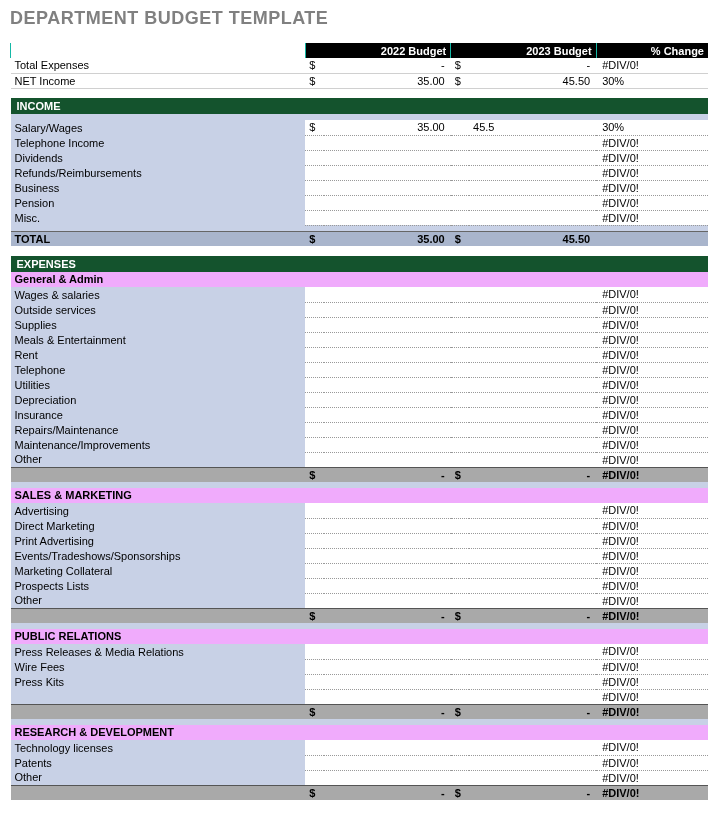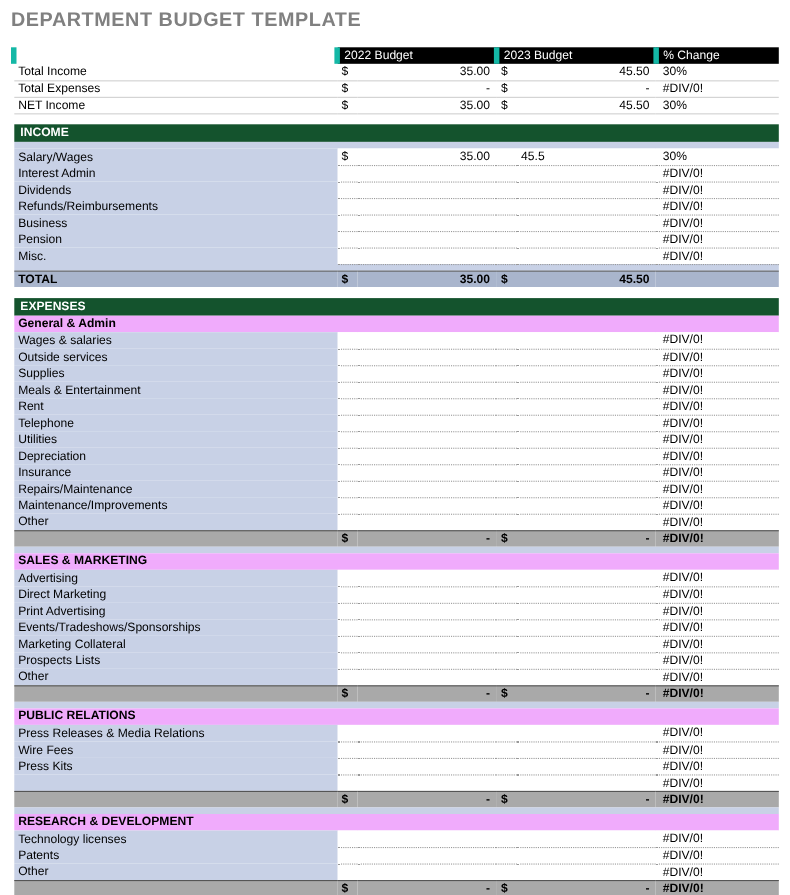--- a/index.html
+++ b/index.html
@@ -19,23 +19,23 @@
     margin-bottom: 14px;
   }
   table { border-collapse: collapse; width: 100%; table-layout: fixed; }
   td, th { padding: 1px 4px; vertical-align: middle; height: 15px; }
   .col-label { width: 290px; }
   .col-sym   { width: 18px; }
   .col-num   { width: 125px; text-align: right; }
   .col-chg   { width: 110px; text-align: left; }
 
   .hdr-row th {
-    background: #000; color: #fff; font-weight: normal;
-    border-left: 5px solid #14b8a6;
-    text-align: left;
+    background: #000; color: #fff; font-weight: bold;
+    border-left: 1px solid #14b8a6;
+    text-align: right;
   }
   .hdr-row th:first-child { background: #fff; color:#000; }
 
   .summary td { border-bottom: 1px solid #d0d0d0; }
   .summary .label { padding-left: 4px; }
 
   .section-bar td {
     background: #14532d; color: #fff; font-weight: bold;
     font-size: 11px; padding: 2px 6px;
   }
@@ -96,28 +96,20 @@
         <tr class="hdr-row">
       <th></th>
       <th colspan="2">2022 Budget</th>
       <th colspan="2">2023 Budget</th>
       <th>% Change</th>
     </tr>
 
     </tbody>
       <tbody id="summary-body">
         <tr class="summary">
-          <td class="label">Total Income</td>
-          <td class="sym">$</td>
-          <td class="num">35.00</td>
-          <td class="sym">$</td>
-          <td class="num">45.50</td>
-          <td class="chg">30%</td>
-        </tr>
-        <tr class="summary">
           <td class="label">Total Expenses</td>
           <td class="sym">$</td>
           <td class="num">-</td>
           <td class="sym">$</td>
           <td class="num">-</td>
           <td class="chg">#DIV/0!</td>
         </tr>
         <tr class="summary">
           <td class="label">NET Income</td>
           <td class="sym">$</td>
@@ -142,21 +134,21 @@
       <tbody id="income-body" class="income-area">
         <tr>
           <td class="label">Salary/Wages</td>
           <td class="data-cell sym">$</td>
           <td class="data-cell num">35.00</td>
           <td class="data-cell sym"></td>
           <td class="data-cell num" style="text-align:left">45.5</td>
           <td class="data-cell chg">30%</td>
         </tr>
         <tr>
-          <td class="label">Interest Admin</td>
+          <td class="label">Telephone Income</td>
           <td class="data-cell sym"></td>
           <td class="data-cell num"></td>
           <td class="data-cell sym"></td>
           <td class="data-cell num" style="text-align:left"></td>
           <td class="data-cell chg">#DIV/0!</td>
         </tr>
         <tr>
           <td class="label">Dividends</td>
           <td class="data-cell sym"></td>
           <td class="data-cell num"></td>

